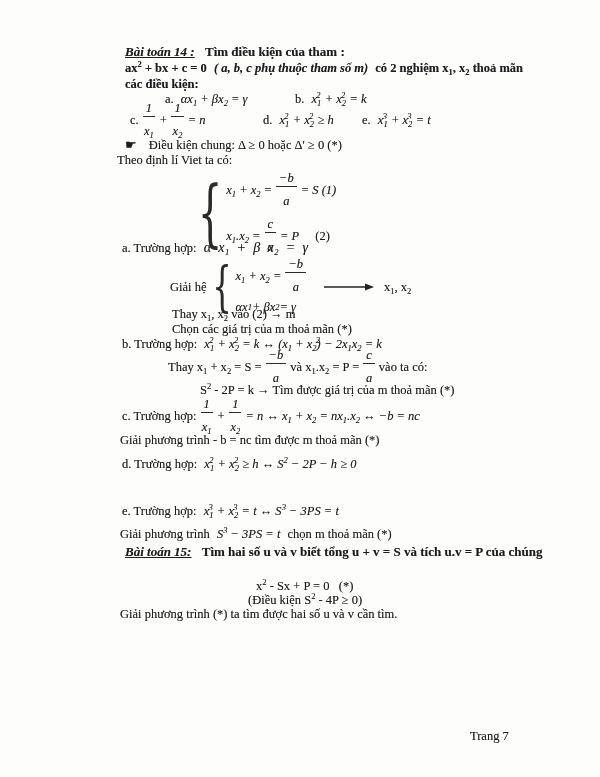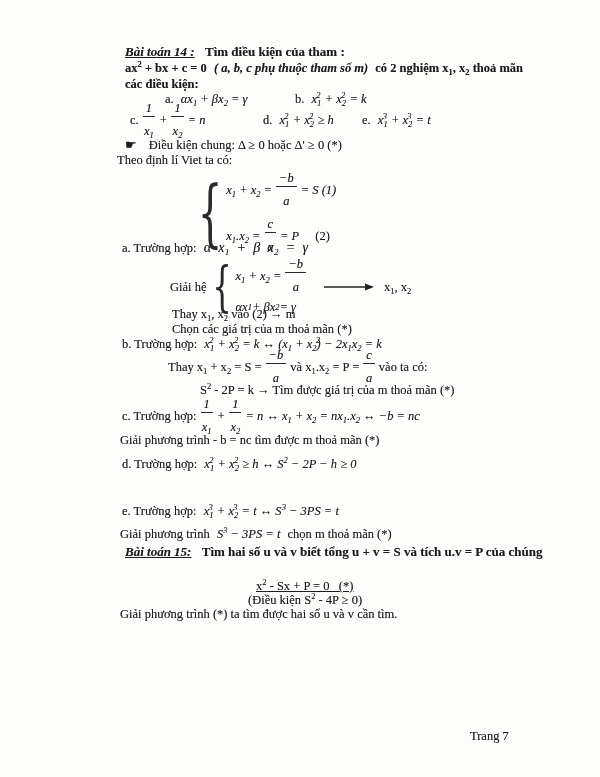--- a/index.html
+++ b/index.html
@@ -35,21 +35,21 @@
   .frac .fden { padding-top:8px; }
   .brace { font-family:"DejaVu Serif", serif; display:inline-block; line-height:1;
            font-weight:400; color:#2a2a2a; }
   .brace-lg { font-size:38px; transform:scaleY(1.9); margin-right:4px; }
   .brace-md { font-size:30px; transform:scaleY(1.8); margin:0 4px 0 6px; }
   .eqcol { display:flex; flex-direction:column; }
   .eqcol-lg { gap:10px; }
   .eqcol-md { gap:5px; }
   .eqrow { display:flex; align-items:center; }
   .hand { font-family:"DejaVu Sans", sans-serif; font-size:13px; margin-right:9px; }
-  .pre { white-space:pre;text-decoration:underline; }
+  .pre { white-space:pre; }
   .tag { margin-left:16px; }
   .arrow-svg { margin:0 10px 0 14px; }
 </style>
 </head>
 <body>
 
 <div class="page">
 
   <div class="ln hd" style="left:125px; top:44px;">
     <span class="bi u">Bài toán 14 :</span>

